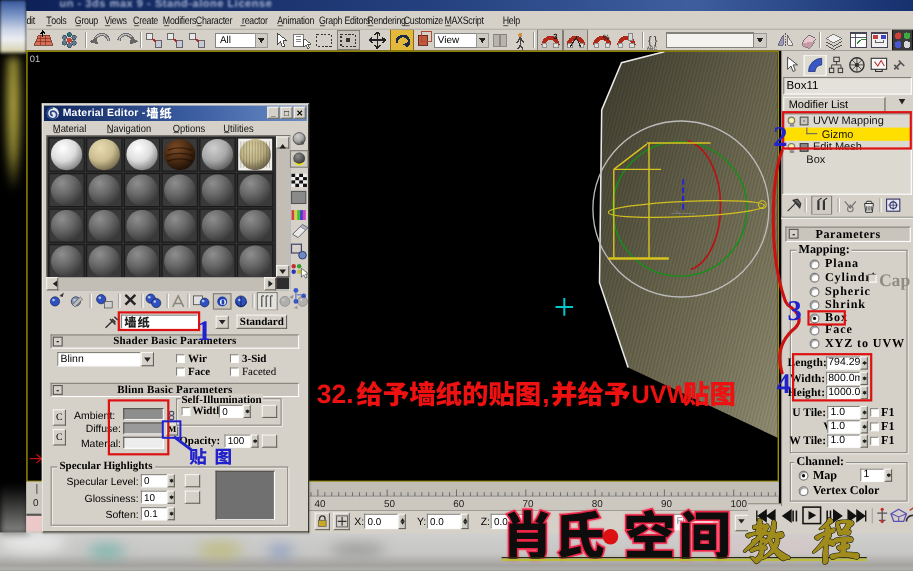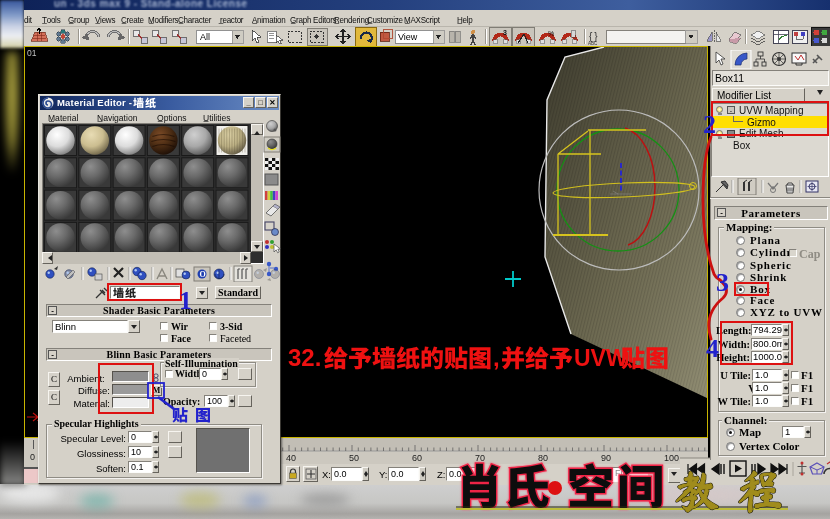--- a/index.html
+++ b/index.html
@@ -448,21 +448,21 @@
 <div class="a ser" style="left:750px;top:259px;font-size:11px;font-weight:bold;letter-spacing:.8px">Spheric</div>
 <div class="a rd" style="left:736px;top:273px"></div>
 <div class="a ser" style="left:750px;top:271px;font-size:11px;font-weight:bold;letter-spacing:.8px">Shrink</div>
 <div class="a rd dot" style="left:736px;top:285px"></div>
 <div class="a ser" style="left:750px;top:283px;font-size:11px;font-weight:bold;letter-spacing:.8px">Box</div>
 <div class="a rd" style="left:736px;top:296px"></div>
 <div class="a ser" style="left:750px;top:294px;font-size:11px;font-weight:bold;letter-spacing:.8px">Face</div>
 <div class="a rd" style="left:736px;top:308px"></div>
 <div class="a ser" style="left:750px;top:306px;font-size:11px;font-weight:bold;letter-spacing:.8px">XYZ to UVW</div>
 <div class="a cb" style="left:789px;top:249px;background:#d9d6cd"></div>
-<div class="a ser" style="left:799px;top:247px;font-size:12px;color:#8f8c84;font-weight:bold">Cap</div>
+<div class="a ser" style="left:799px;top:247px;font-size:16px;color:#8f8c84;font-weight:bold">Cap</div>
 <div class="a ser" style="left:716px;top:325px;width:34px;text-align:right;font-size:10.5px;font-weight:bold">Length:</div>
 <div class="a fld" style="left:751px;top:324px;width:31px;height:12px;font-size:9.5px;line-height:10px;padding-left:1px">794.29</div>
 <div class="a sp" style="left:782px;top:324px;height:12px"></div>
 <div class="a ser" style="left:716px;top:339px;width:34px;text-align:right;font-size:10.5px;font-weight:bold">Width:</div>
 <div class="a fld" style="left:751px;top:338px;width:31px;height:12px;font-size:9.5px;line-height:10px;padding-left:1px">800.0m</div>
 <div class="a sp" style="left:782px;top:338px;height:12px"></div>
 <div class="a ser" style="left:716px;top:352px;width:34px;text-align:right;font-size:10.5px;font-weight:bold">Height:</div>
 <div class="a fld" style="left:751px;top:351px;width:31px;height:12px;font-size:9.5px;line-height:10px;padding-left:1px">1000.0</div>
 <div class="a sp" style="left:782px;top:351px;height:12px"></div>
 <div class="a ser" style="left:716px;top:370px;width:35px;text-align:right;font-size:10.5px;font-weight:bold">U Tile:</div>

